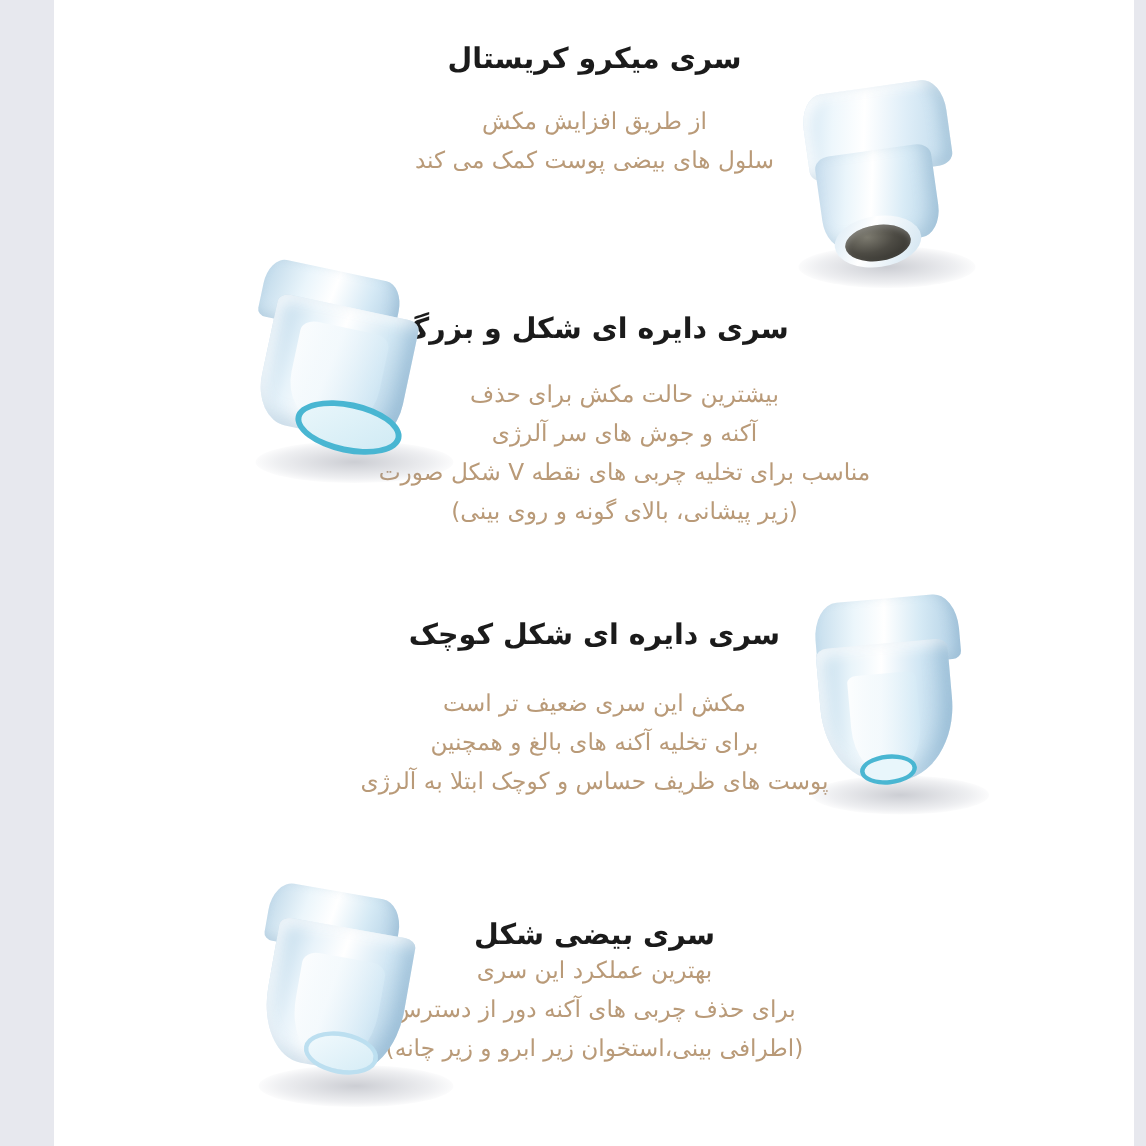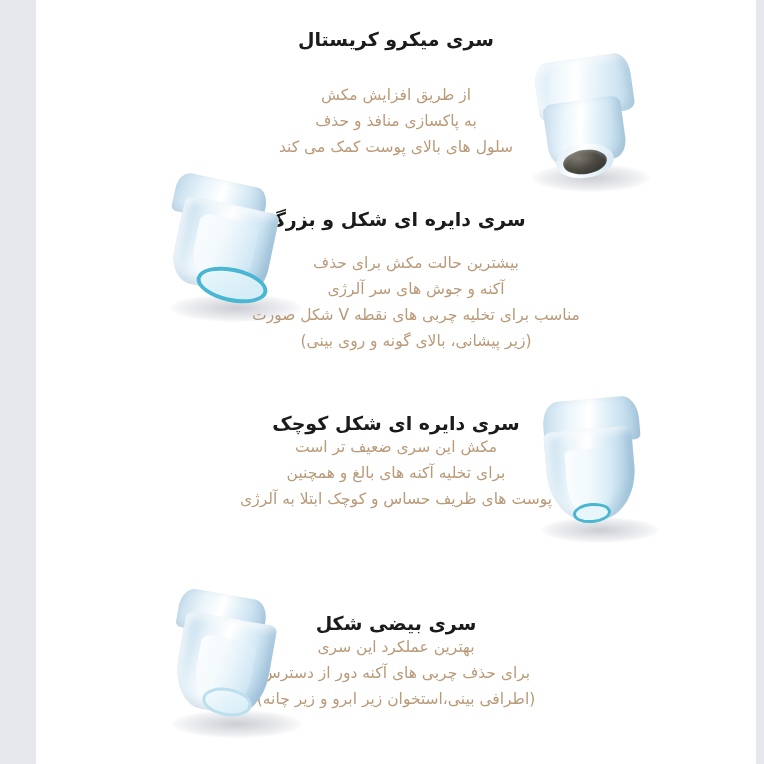--- a/index.html
+++ b/index.html
@@ -286,24 +286,23 @@
     height: 28px;
   }
 </style>
 </head>
 <body>
 
 <div class="page">
 
   <div class="section" style="top:28px;">
     <div class="heading">سری میکرو کریستال</div>
-    <div class="body-text" style="margin-top:32px;">
+    <div class="body-text" style="margin-top:18px;">
       <div>از طریق افزایش مکش</div>
-      <div>به پاکسازی منافذ و حذف</div>
-      <div>سلول های بالای پوست کمک می کند</div>
+      <div>سلول های بیضی پوست کمک می کند</div>
     </div>
   </div>
 
   <div class="nozzle n1">
     <div class="shadow sh"></div>
     <div class="cap"></div>
     <div class="body"></div>
     <div class="tipring"></div>
     <div class="tipdark"></div>
   </div>
@@ -321,21 +320,21 @@
   <div class="nozzle n2">
     <div class="shadow sh"></div>
     <div class="cap"></div>
     <div class="body"></div>
     <div class="inner"></div>
     <div class="rim"></div>
   </div>
 
   <div class="section" style="top:412px;padding-left:23px;">
     <div class="heading">سری دایره ای شکل کوچک</div>
-    <div class="body-text" style="">
+    <div class="body-text" style="margin-top:22px;">
       <div>مکش این سری ضعیف تر است</div>
       <div>برای تخلیه آکنه های بالغ و همچنین</div>
       <div>پوست های ظریف حساس و کوچک ابتلا به آلرژی</div>
     </div>
   </div>
 
   <div class="nozzle n3">
     <div class="shadow sh"></div>
     <div class="cap"></div>
     <div class="body"></div>

